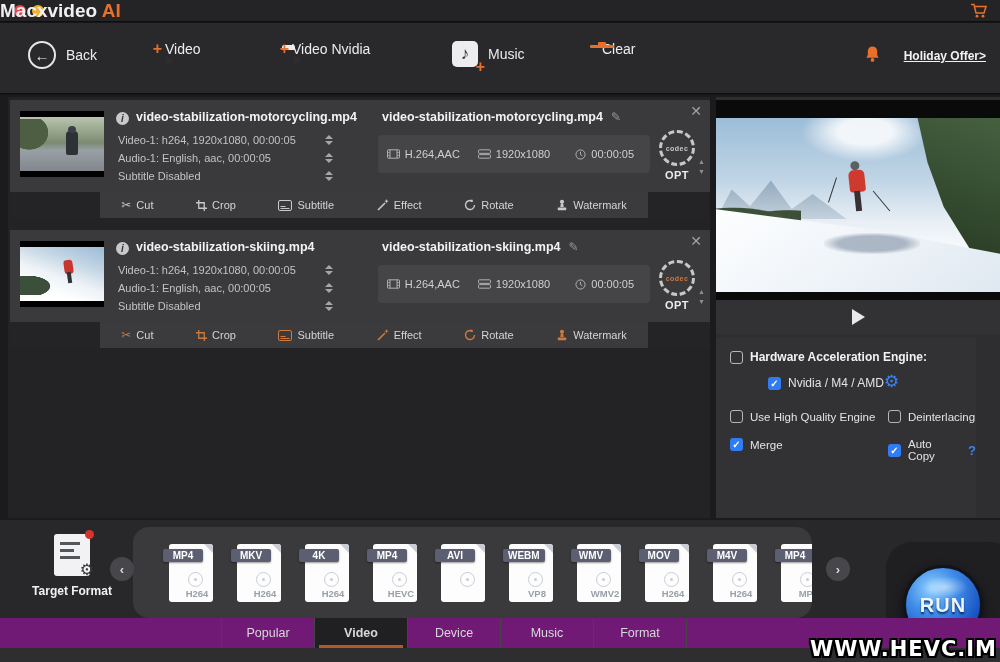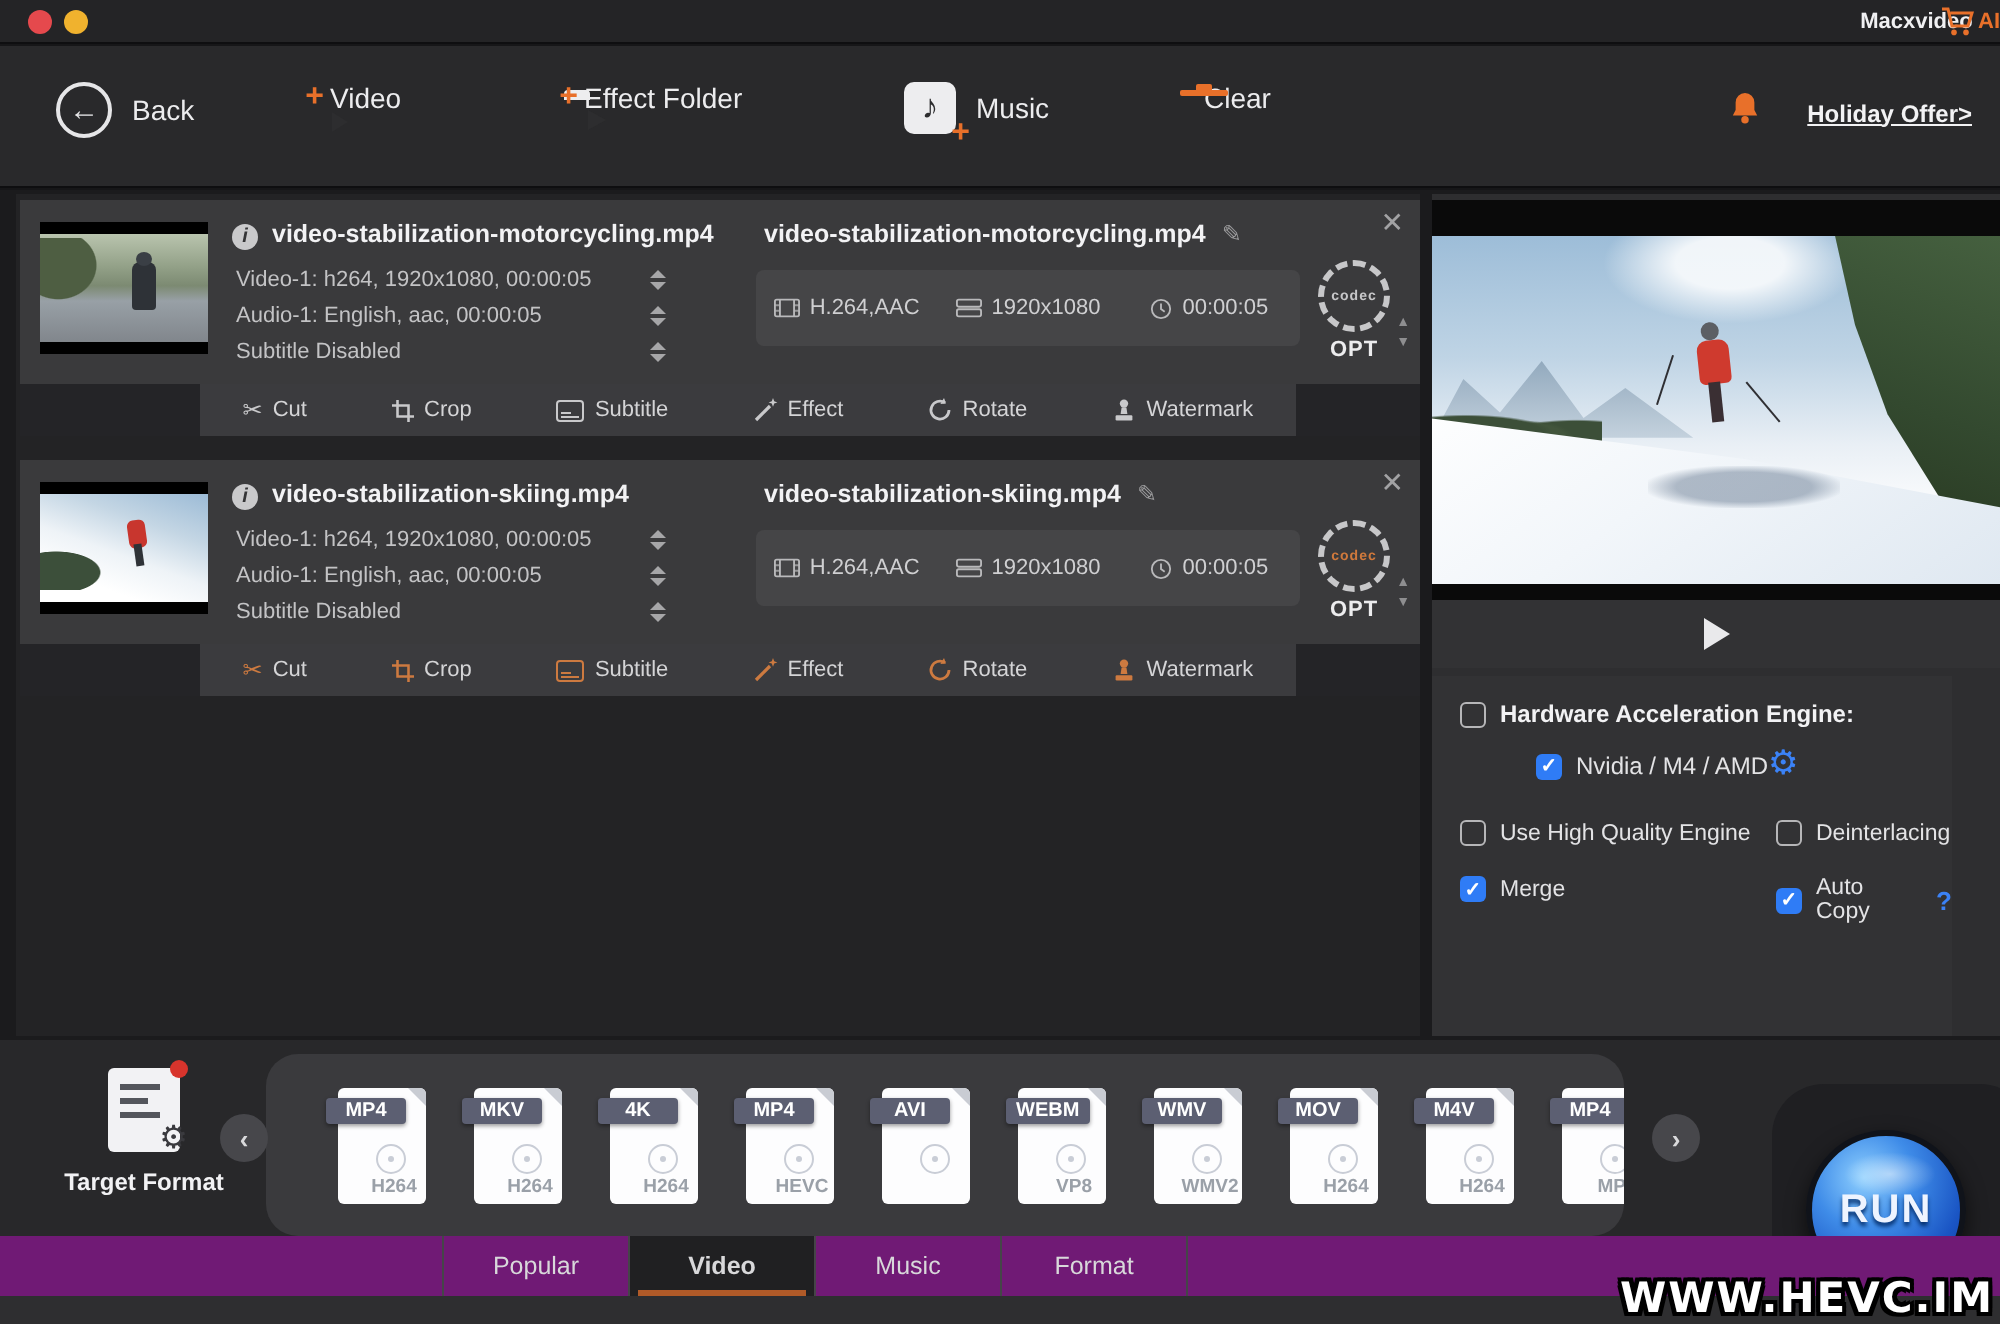--- a/index.html
+++ b/index.html
@@ -4,21 +4,21 @@
 <style>
   * { margin:0; padding:0; box-sizing:border-box; }
   html,body { width:1000px; height:662px; }
   body { font-family:"Liberation Sans", sans-serif; background:#161618; position:relative; overflow:hidden; -webkit-font-smoothing:antialiased; }
 
   
   .titlebar { position:absolute; left:0; top:0; width:1000px; height:22px; background:#242426; border-bottom:1px solid #0e0e10; display:flex; align-items:center; }
   .tl { width:12px; height:12px; border-radius:50%; position:absolute; top:5px; }
   .tl.red { left:14px; background:#e5494d; }
   .tl.yellow { left:32px; background:#f0b22e; }
-  .tb-title { position:absolute; left:0; right:0; text-align:right; font-size:11px; font-weight:bold; color:#f0f0f2; }
+  .tb-title { position:absolute; left:0; right:0; text-align:left; font-size:19px; font-weight:bold; color:#f0f0f2; }
   .tb-title .ai { color:#e8702a; }
   .cart { position:absolute; right:12px; top:3px; }
 
   
   .toolbar { position:absolute; left:0; top:23px; width:1000px; height:71px; background:#29292b; border-bottom:1px solid #0e0e10; }
   .tb-btn { position:absolute; top:18px; display:flex; align-items:center; gap:10px; color:#ececee; font-size:14px; cursor:default; }
   .ic-back { width:28px; height:28px; border:2px solid #e6e6e8; border-radius:50%; display:flex; align-items:center; justify-content:center; color:#e6e6e8; font-size:15px; font-weight:bold; }
   .ic-box { position:relative; }
   .ic-video { width:30px; height:25px; background:#ededef; border-radius:4px; position:relative;
      background-image:repeating-linear-gradient(180deg,#2d2d2f 0 3px, transparent 3px 7px), repeating-linear-gradient(180deg,#2d2d2f 0 3px, transparent 3px 7px);
@@ -173,21 +173,21 @@
   <div class="tb-btn" style="left:28px;">
     <span class="ic-back">←</span>
     <span>Back</span>
   </div>
   <div class="tb-btn" style="left:155px;">
     <span class="ic-box"><span class="ic-video"></span><span class="plus">+</span></span>
     <span>Video</span>
   </div>
   <div class="tb-btn" style="left:282px;">
     <span class="ic-box"><span class="ic-folder"></span><span class="plus">+</span></span>
-    <span>Effect Folder</span>
+    <span>Video Nvidia</span>
   </div>
   <div class="tb-btn" style="left:452px;">
     <span class="ic-box">
         <span class="ic-music">♪</span>
         <span class="plus">+</span>
       </span>
     <span>Music</span>
   </div>
   <div class="tb-btn" style="left:592px;">
     <span class="ic-box"><span class="ic-trash"></span></span>
@@ -618,20 +618,23 @@
   <div class="tabbar">
     <div class="tabspacer"></div>
 
   <div class="tab">
         <span>Popular</span>
       </div>
       <div class="tab sel">
         <span>Video</span>
       </div>
       <div class="tab">
+        <span>Device</span>
+      </div>
+      <div class="tab">
         <span>Music</span>
       </div>
       <div class="tab">
         <span>Format</span>
       </div>
     </div>
   <div class="bottomstrip"></div>
 </div>
 
 <div class="watermark">WWW.HEVC.IM</div>

